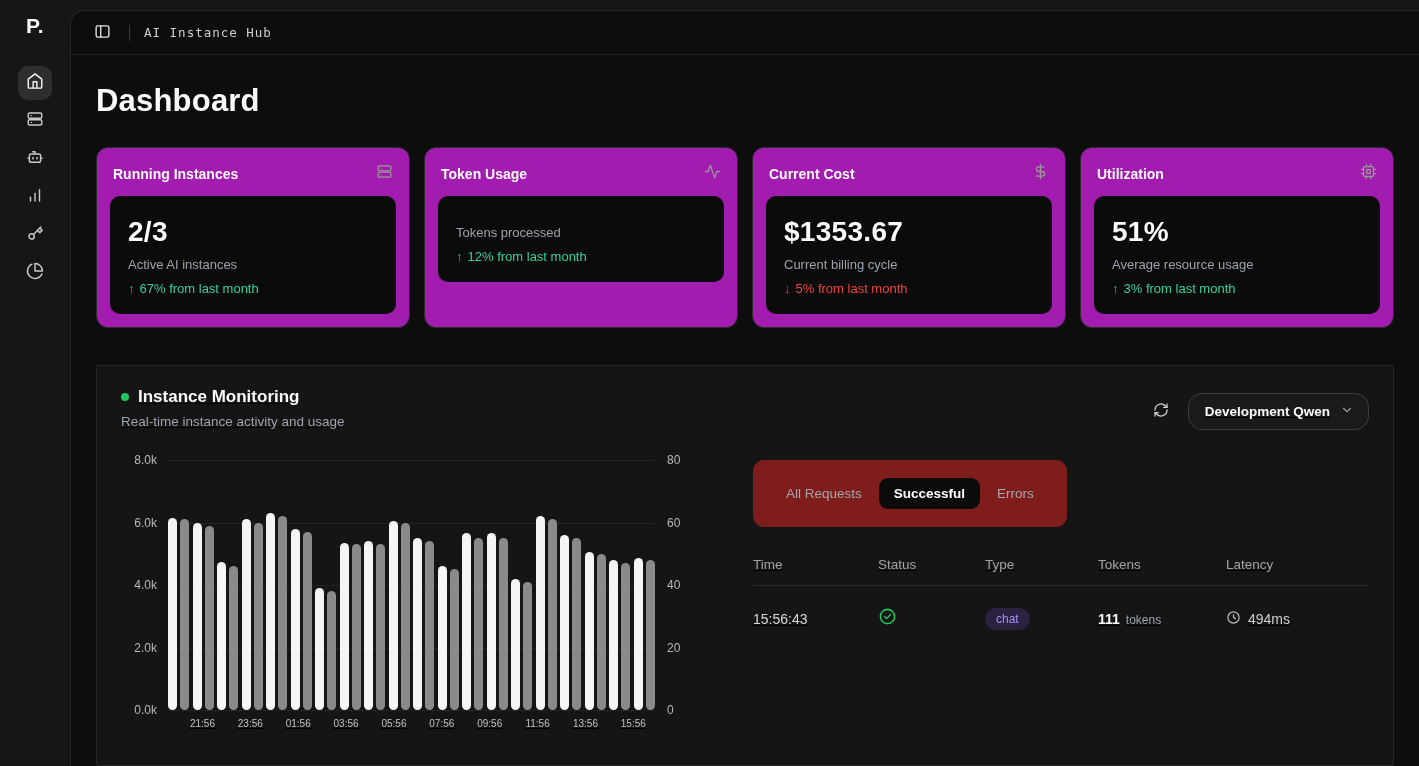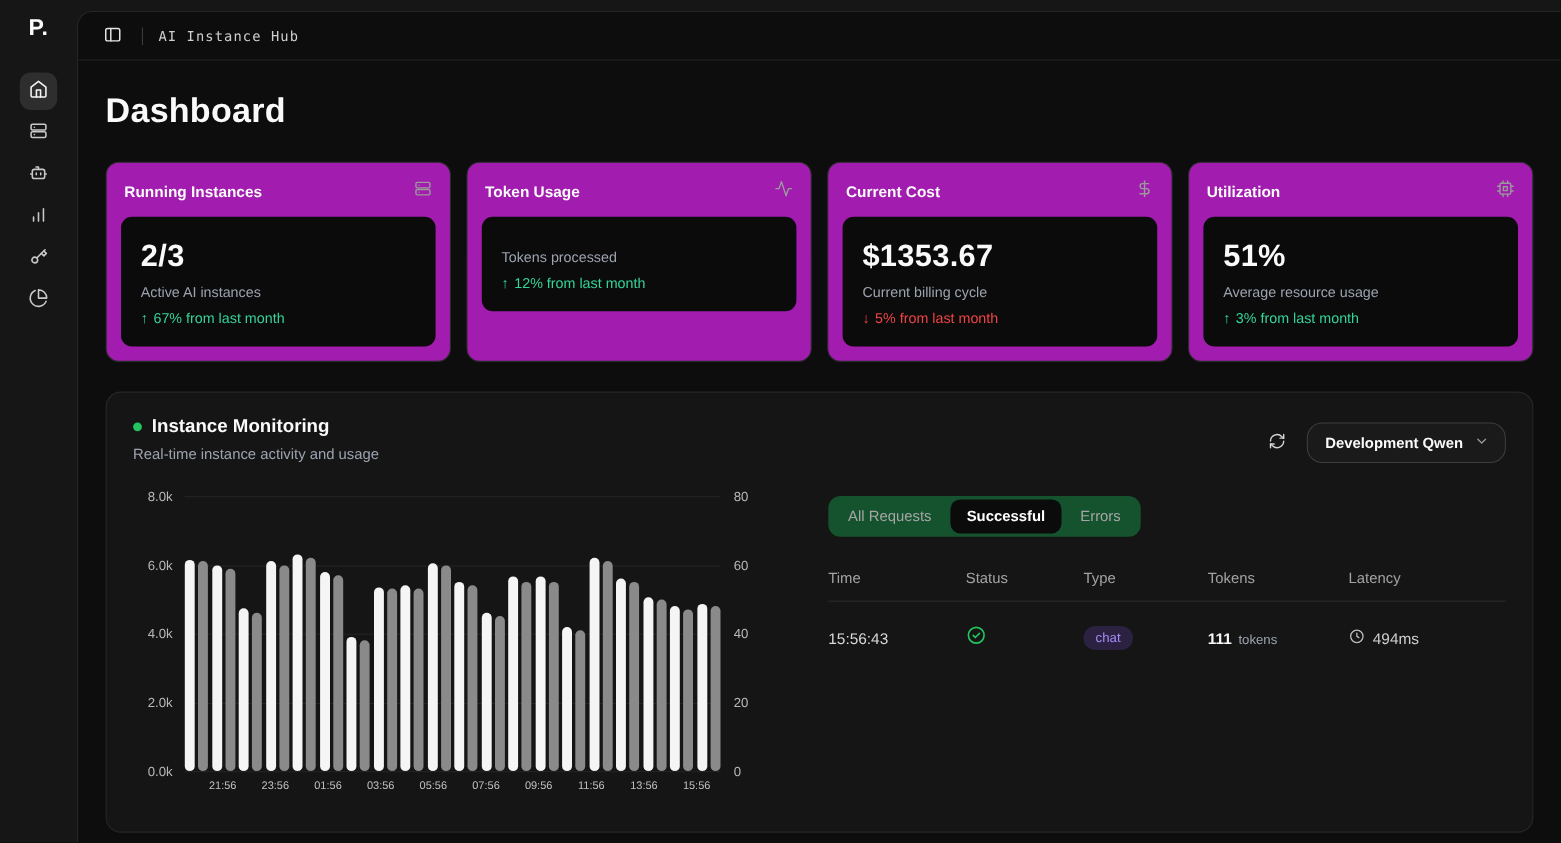--- a/index.html
+++ b/index.html
@@ -37,22 +37,22 @@
   .card-head { display:flex; align-items:center; justify-content:space-between; padding:2px 3px 0 3px; }
   .card-title { font-size:14px; font-weight:600; color:#fafafa; }
   .card-head svg { width:17px; height:17px; color:#9a9a9a; }
   .card-inner { margin-top:12px; background:#0b0b0b; border-radius:10px; padding:20px 2px 18px 18px; }
   .card-value { font-size:28px; font-weight:700; color:#fafafa; letter-spacing:.3px; }
   .card-label { margin-top:9px; font-size:13px; color:#9ca3af; }
   .card-trend { margin-top:9px; font-size:13px; display:flex; gap:5px; align-items:baseline; }
   .trend-up { color:#34d399; } .trend-down { color:#ef4444; }
 
   
-  .monitor { margin-top:27px; background:#151515; border:1px solid #272727; border-radius:14px;
-    padding:21px 24px 20px 24px; height:401px; }
+  .monitor { margin-top:37px; background:#151515; border:1px solid #272727; border-radius:2px;
+    padding:21px 24px 20px 24px; height:401px;text-decoration:underline; }
   .mon-head { display:flex; justify-content:space-between; align-items:flex-start; }
   .mon-title-row { display:flex; align-items:center; gap:9px; }
   .live-dot { width:8px; height:8px; border-radius:50%; background:#22c55e; }
   .mon-title { font-size:17px; font-weight:700; color:#fafafa; }
   .mon-sub { margin-top:7px; font-size:13.5px; color:#9ca3af; }
   .mon-actions { display:flex; align-items:center; gap:16px; margin-top:6px; }
   .refresh-btn { background:none; border:none; color:#d4d4d4; cursor:pointer; width:22px; height:22px; }
   .refresh-btn svg { width:16px; height:16px; }
   .select-btn { display:flex; align-items:center; gap:10px; background:#1a1a1a; border:1px solid #3d3d3d;
     border-radius:14px; height:37px; padding:0 14px 0 16px; color:#fafafa; font-size:13.5px; font-weight:600;
@@ -73,21 +73,21 @@
   .bars { position:absolute; inset:0; display:flex; justify-content:space-between; align-items:flex-end; }
   .bar-group { display:flex; gap:3px; align-items:flex-end; height:100%; }
   .bar { width:9px; border-radius:9px; }
   .bar-a { background:#f5f5f5; }
   .bar-b { background:#8a8a8a; }
   .x-labels { display:flex; justify-content:space-between; margin:8px 49px 0 47px; }
   .x-label { width:21px; display:flex; justify-content:center; font-size:10px; color:#c0c0c0; white-space:nowrap; }
 
   
   .right-col { flex:1; min-width:0; }
-  .tabs { display:inline-flex; background:#14532d; border-radius:11px; padding:3px; gap:2px; }
+  .tabs { display:inline-flex; background:#7f1d1d; border-radius:11px; padding:18px; gap:2px; }
   .tab { border:none; background:transparent; color:#a6a6a6; font-size:13.5px; padding:8px 15px;
     border-radius:9px; cursor:pointer; font-family:"Liberation Sans", sans-serif; }
   .tab.active { background:#0b0b0b; color:#ffffff; font-weight:700; }
 
   .table { margin-top:30px; }
   .t-head, .t-row { display:grid; grid-template-columns:125px 107px 113px 128px 1fr; align-items:center; }
   .t-head { padding-bottom:13px; border-bottom:1px solid #2b2b2b; }
   .t-col { font-size:13.5px; color:#a3a3a3; }
   .t-row { padding:21px 0; }
   .cell-time { font-size:14px; color:#d9d9d9; }

